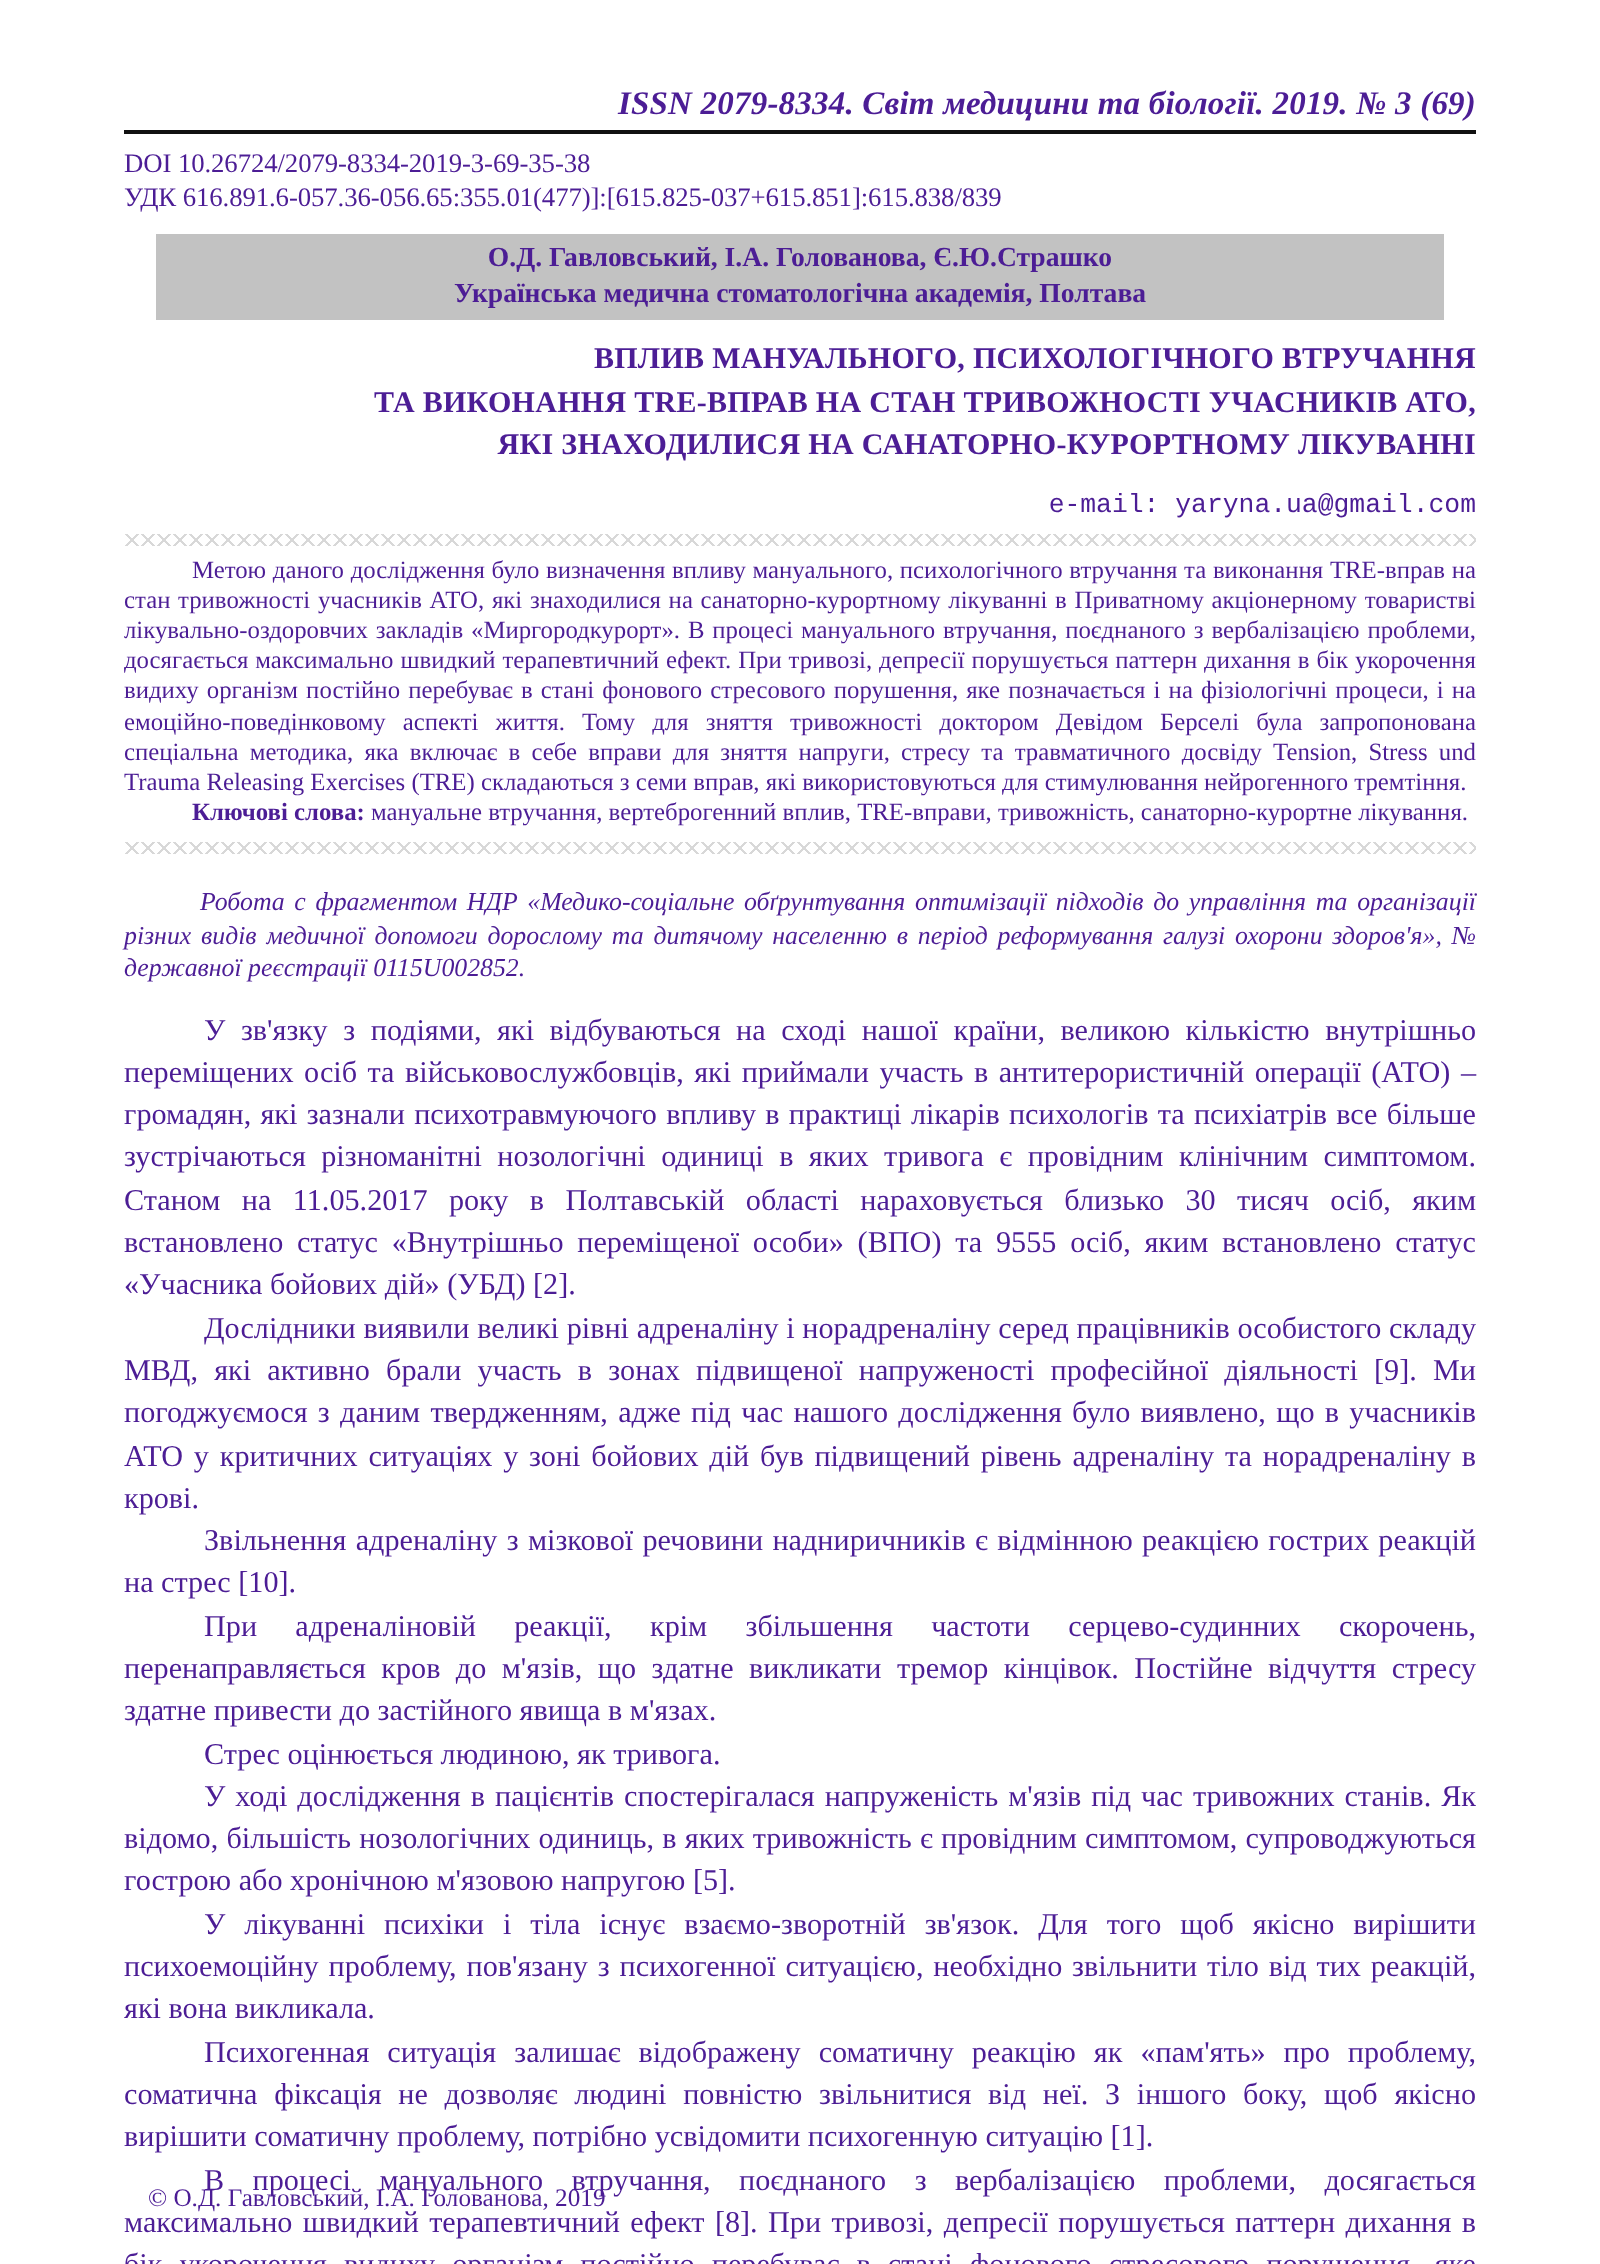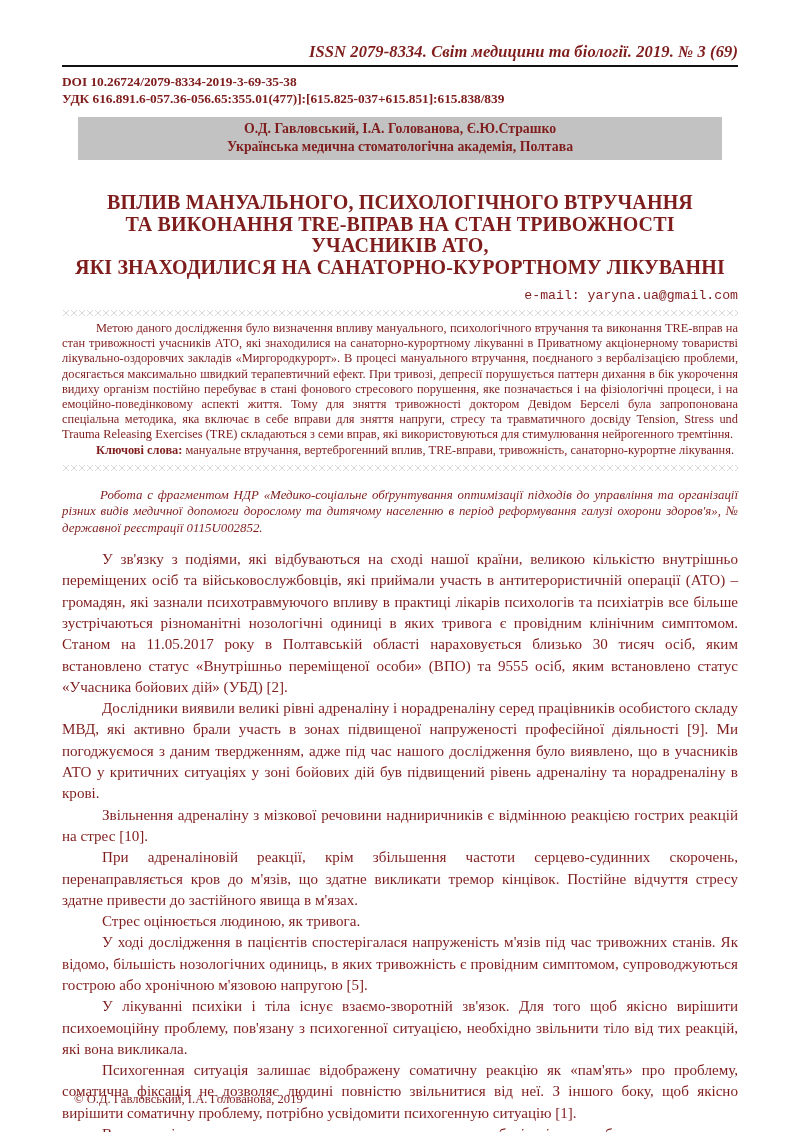--- a/index.html
+++ b/index.html
@@ -9,21 +9,21 @@
     background: #8a8a8a;
   }
   .page {
     position: relative;
     width: 800px;
     height: 1132px;
     margin: 0 auto;
     background: #ffffff;
     overflow: hidden;
     font-family: "Liberation Serif", "DejaVu Serif", serif;
-    color: #7f1d1d;
+    color: #4c1d95;
     box-sizing: border-box;
   }
   .content {
     position: absolute;
     left: 62px;
     right: 62px;
     top: 42px;
   }
 
   
@@ -35,21 +35,21 @@
     letter-spacing: .1px;
     padding-bottom: 3px;
   }
   .runhead-rule {
     border-bottom: 2.2px solid #111;
     margin-bottom: 7px;
   }
 
   
   .idblock {
-    font-weight: bold;
+    font-weight: normal;
     font-size: 13.4px;
     line-height: 16.5px;
     letter-spacing: -.05px;
   }
   .idblock div { white-space: nowrap; }
 
   
   .author-band {
     margin-top: 10px;
     margin-left: 16px;
@@ -57,24 +57,24 @@
     background: #c2c2c2;
     text-align: center;
     font-weight: bold;
     font-size: 13.8px;
     line-height: 18px;
     padding: 3px 0 4px 0;
   }
 
   
   .title {
-    margin-top: 32px;
-    text-align: center;
+    margin-top: 10px;
+    text-align: right;
     font-weight: bold;
-    font-size: 20px;
+    font-size: 15px;
     line-height: 21.5px;
     letter-spacing: .15px;
   }
 
   
   .email {
     margin-top: 10px;
     text-align: right;
     font-size: 13.2px;
     font-family: Liberation Mono, monospace;

